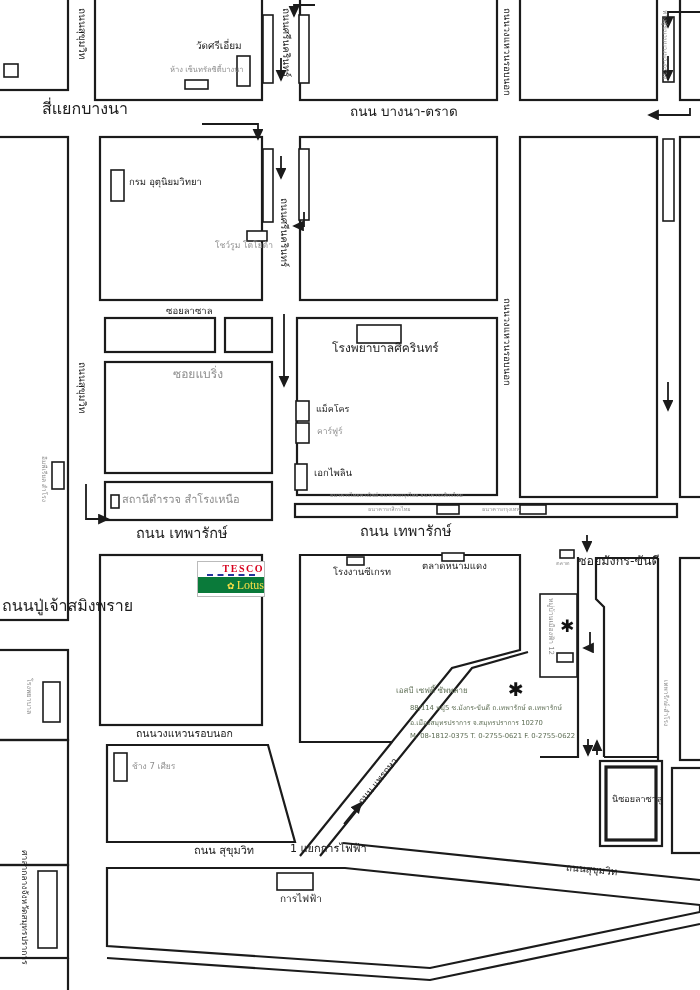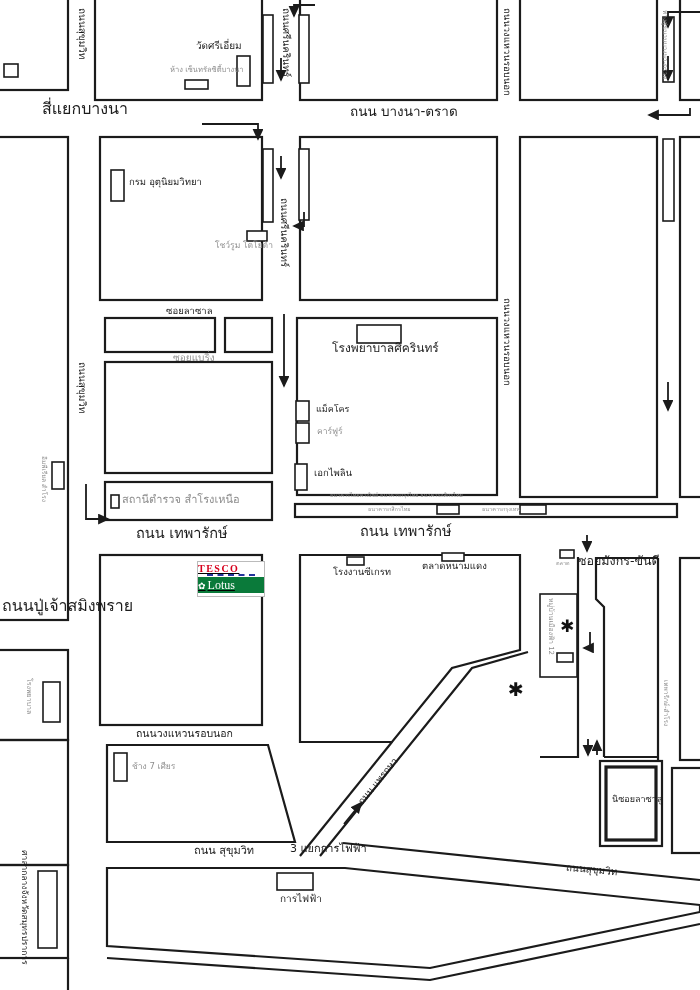--- a/index.html
+++ b/index.html
@@ -9,25 +9,25 @@
   .lbl{position:absolute;color:#1c1c1c;white-space:nowrap;line-height:1.15;}
   .g{color:#8e8e8e;}
   .b{font-weight:normal;}
   .v{writing-mode:vertical-rl;}
   .ast{position:absolute;color:#111;font-weight:bold;}
   .addr{position:absolute;left:396px;top:684px;width:220px;color:#5e6e55;}
   .addr .l1{font-size:8px;margin-bottom:5px;}
   .addr .l2{font-size:6.8px;margin-left:14px;margin-bottom:4px;}
   
   .logo{position:absolute;left:197px;top:561px;width:66px;height:34px;background:#fff;
-        border:1px solid #bbb;text-align:left;text-decoration:underline;}
+        border:1px solid #bbb;text-align:right;}
   .logo .tesco{color:#d6001c;font-weight:bold;font-size:10px;letter-spacing:1.5px;
         font-family:"Liberation Serif",serif;line-height:11px;padding-top:1px;}
   .logo .dashes{height:0;border-bottom:2px dashed #24349c;width:48px;margin:0 auto 1px auto;}
-  .logo .lotusbar{background:#0a7a3a;color:#ffffff;height:16px;line-height:16px;
+  .logo .lotusbar{background:#0a7a3a;color:#fde047;height:16px;line-height:16px;
         font-family:"Liberation Serif",serif;font-size:12px;}
   .logo .flower{font-size:9px;margin-right:2px;}
 </style>
 </head>
 <body>
 
 <div class="map">
 
   <svg width="700" height="990" viewBox="0 0 700 990">
     <defs>
@@ -126,30 +126,30 @@
   </svg>
 
   <div class="lbl v" style="left:76px;top:8px;font-size:10px">ถนนสุขุมวิท</div>
   <div class="lbl v" style="left:280px;top:8px;font-size:10px">ถนนศรีนครินทร์</div>
   <div class="lbl v" style="left:501px;top:8px;font-size:9.5px">ถนนวงแหวนรอบนอก</div>
   <div class="lbl v g" style="left:661px;top:10px;font-size:6.5px">ทางคู่ขนานบางนา-ตราด</div>
   <div class="lbl b" style="left:42px;top:100px;font-size:16px">สี่แยกบางนา</div>
   <div class="lbl b" style="left:350px;top:104px;font-size:13.5px">ถนน บางนา-ตราด</div>
   <div class="lbl v" style="left:278px;top:198px;font-size:10px">ถนนศรีนครินทร์</div>
   <div class="lbl" style="left:166px;top:306px;font-size:9.5px">ซอยลาซาล</div>
-  <div class="lbl g" style="left:173px;top:352px;font-size:10px">ซอยแบริ่ง</div>
+  <div class="lbl g" style="left:173px;top:368px;font-size:12px">ซอยแบริ่ง</div>
   <div class="lbl v" style="left:76px;top:362px;font-size:10px">ถนนสุขุมวิท</div>
   <div class="lbl v" style="left:501px;top:298px;font-size:9.5px">ถนนวงแหวนรอบนอก</div>
   <div class="lbl b" style="left:136px;top:525px;font-size:14.5px">ถนน เทพารักษ์</div>
   <div class="lbl b" style="left:360px;top:523px;font-size:14.5px">ถนน เทพารักษ์</div>
   <div class="lbl b" style="left:578px;top:554px;font-size:12.5px">ซอยมังกร-ขันดี</div>
   <div class="lbl" style="left:2px;top:597px;font-size:16px">ถนนปู่เจ้าสมิงพราย</div>
   <div class="lbl" style="left:136px;top:727px;font-size:10.5px">ถนนวงแหวนรอบนอก</div>
   <div class="lbl" style="left:194px;top:845px;font-size:11px">ถนน สุขุมวิท</div>
-  <div class="lbl" style="left:290px;top:843px;font-size:11px">3 แยกการไฟฟ้า</div>
+  <div class="lbl" style="left:290px;top:843px;font-size:11px">1 แยกการไฟฟ้า</div>
   <div class="lbl" style="left:566px;top:864px;font-size:10px;transform:rotate(5deg)">ถนนสุขุมวิท</div>
   <div class="lbl" style="left:350px;top:776px;font-size:9.5px;transform:rotate(-51deg)">ถนน แพรกษา</div>
   <div class="lbl v g" style="left:662px;top:680px;font-size:6.5px">เทพารักษ์-สำโรง</div>
 
   <div class="lbl" style="left:196px;top:40px;font-size:10px">วัดศรีเอี่ยม</div>
   <div class="lbl g" style="left:170px;top:66px;font-size:7.5px">ห้าง เซ็นทรัลซิตี้บางนา</div>
   <div class="lbl" style="left:129px;top:177px;font-size:9.5px">กรม อุตุนิยมวิทยา</div>
   <div class="lbl g" style="left:215px;top:241px;font-size:8.5px">โชว์รูม โตโยต้า</div>
   <div class="lbl b" style="left:332px;top:342px;font-size:12px">โรงพยาบาลศิครินทร์</div>
   <div class="lbl" style="left:316px;top:404px;font-size:9px">แม็คโคร</div>
@@ -166,20 +166,26 @@
   <div class="lbl v g" style="left:547px;top:598px;font-size:7px">หมู่บ้านเมืองฟ้า 12</div>
   <div class="lbl v g" style="left:25px;top:678px;font-size:7px">โรงพยาบาล</div>
   <div class="lbl g" style="left:132px;top:762px;font-size:8.5px">ช้าง 7 เศียร</div>
   <div class="lbl" style="left:280px;top:893px;font-size:10px">การไฟฟ้า</div>
   <div class="lbl v" style="left:19px;top:850px;font-size:8.5px">ศาลากลางจังหวัดสมุทรปราการ</div>
   <div class="lbl" style="left:612px;top:794px;font-size:9px">นิซอยลาซาลู</div>
 
   <div class="ast" style="left:560px;top:616px;font-size:17px">✱</div>
   <div class="ast" style="left:508px;top:678px;font-size:19px">✱</div>
 
+  <div class="addr">
+    <div class="l1">เอสบี เซฟตี้ ซัพพลาย</div>
+    <div class="l2">88/114 หมู่5 ซ.มังกร-ขันดี ถ.เทพารักษ์ ต.เทพารักษ์</div>
+    <div class="l2">อ.เมืองสมุทรปราการ จ.สมุทรปราการ 10270</div>
+    <div class="l2">M. 08-1812-0375  T. 0-2755-0621 F. 0-2755-0622</div>
+  </div>
 
   <div class="logo">
     <div class="tesco">TESCO</div>
     <div class="dashes"></div>
     <div class="lotusbar"><span class="flower">✿</span><span>Lotus</span></div>
   </div>
 
 </div>
 
 </body></html>

